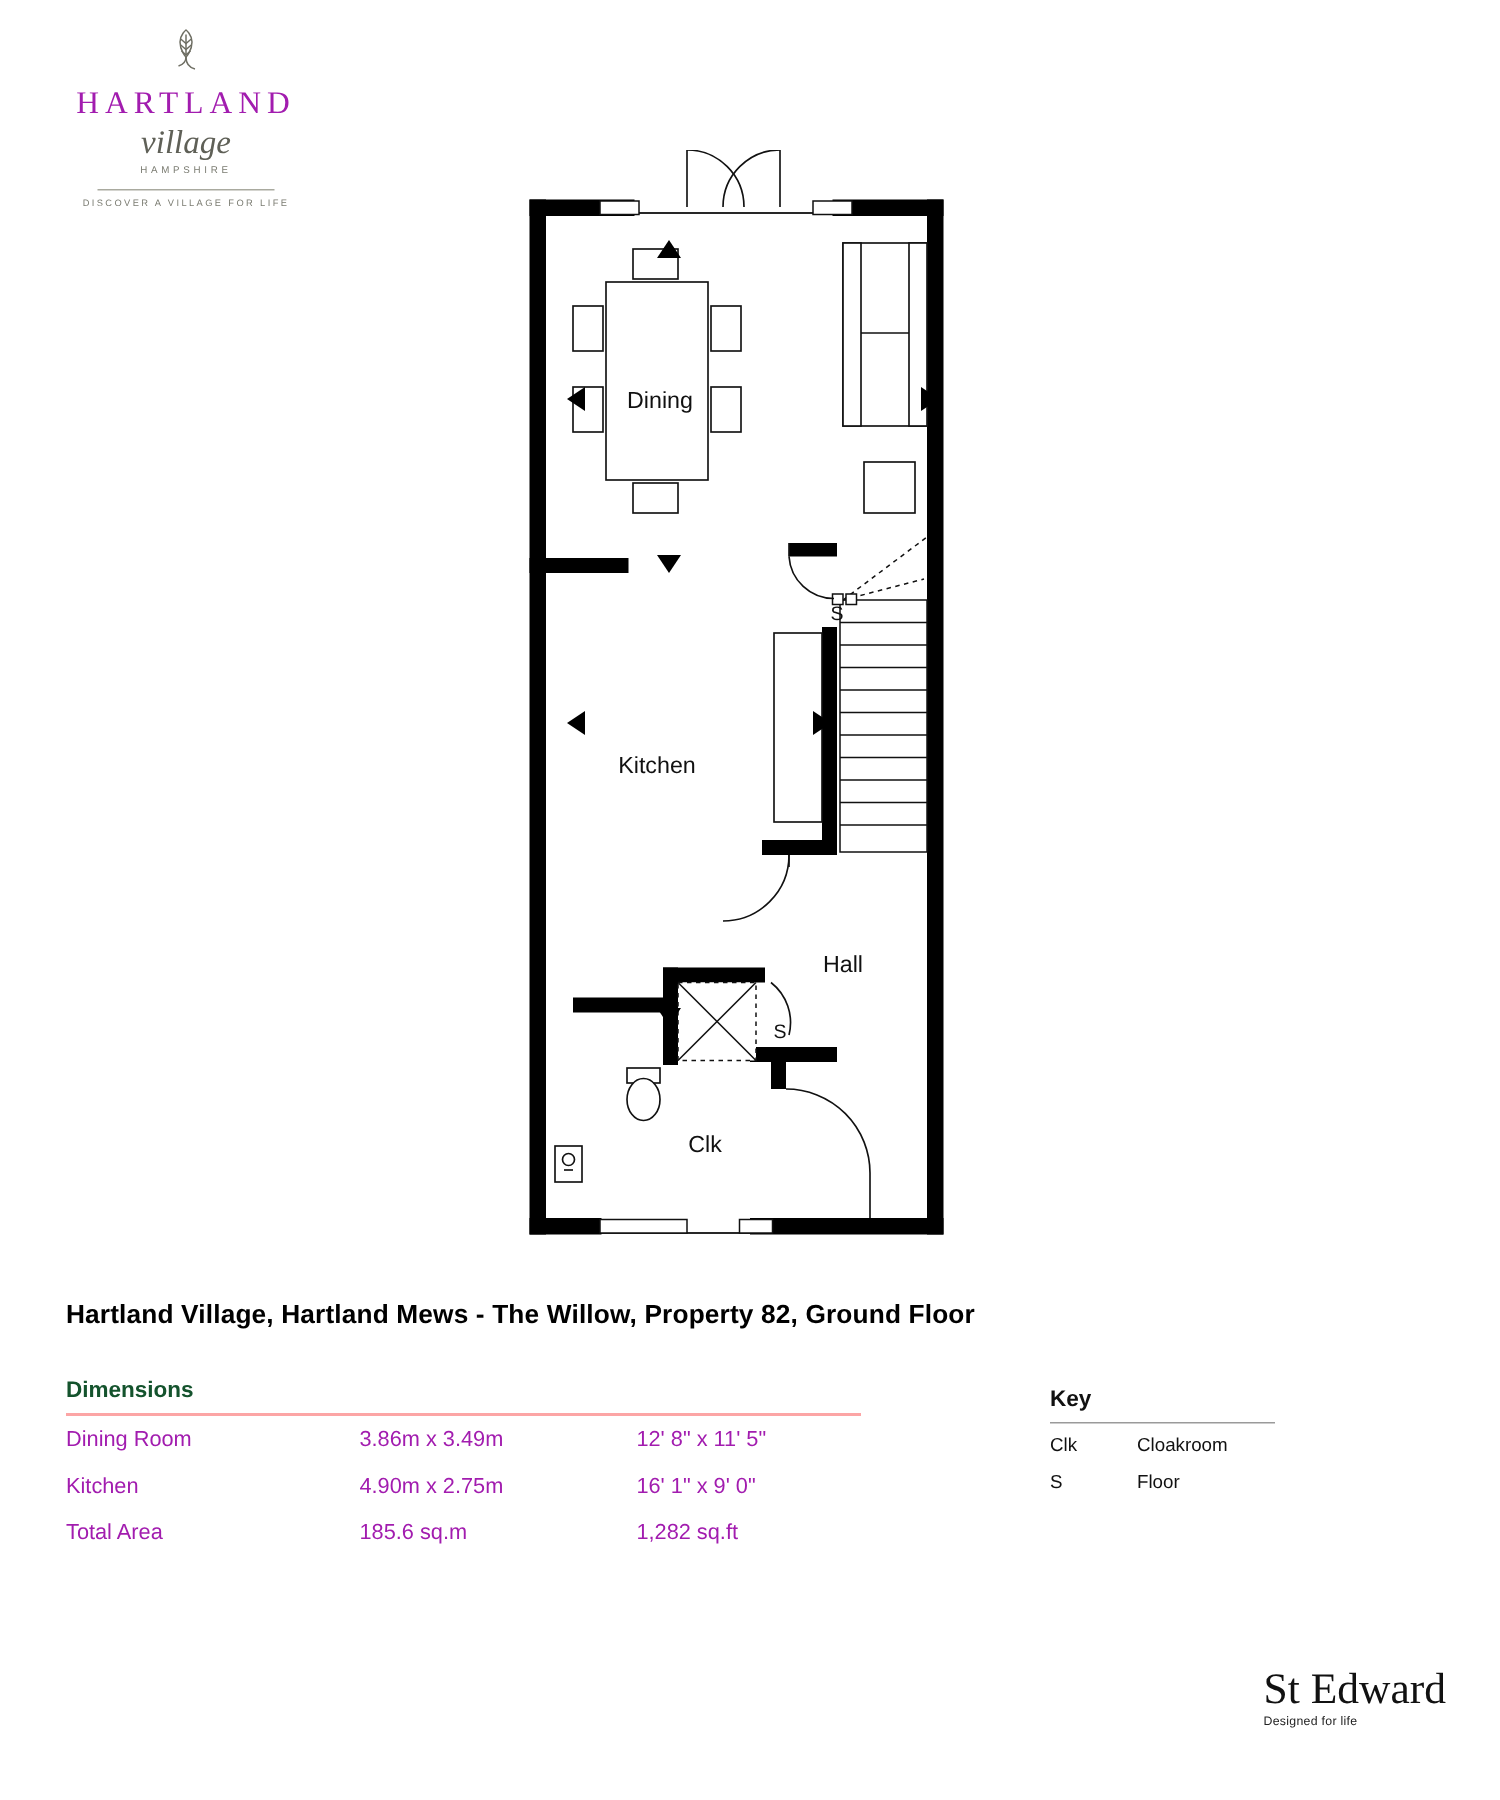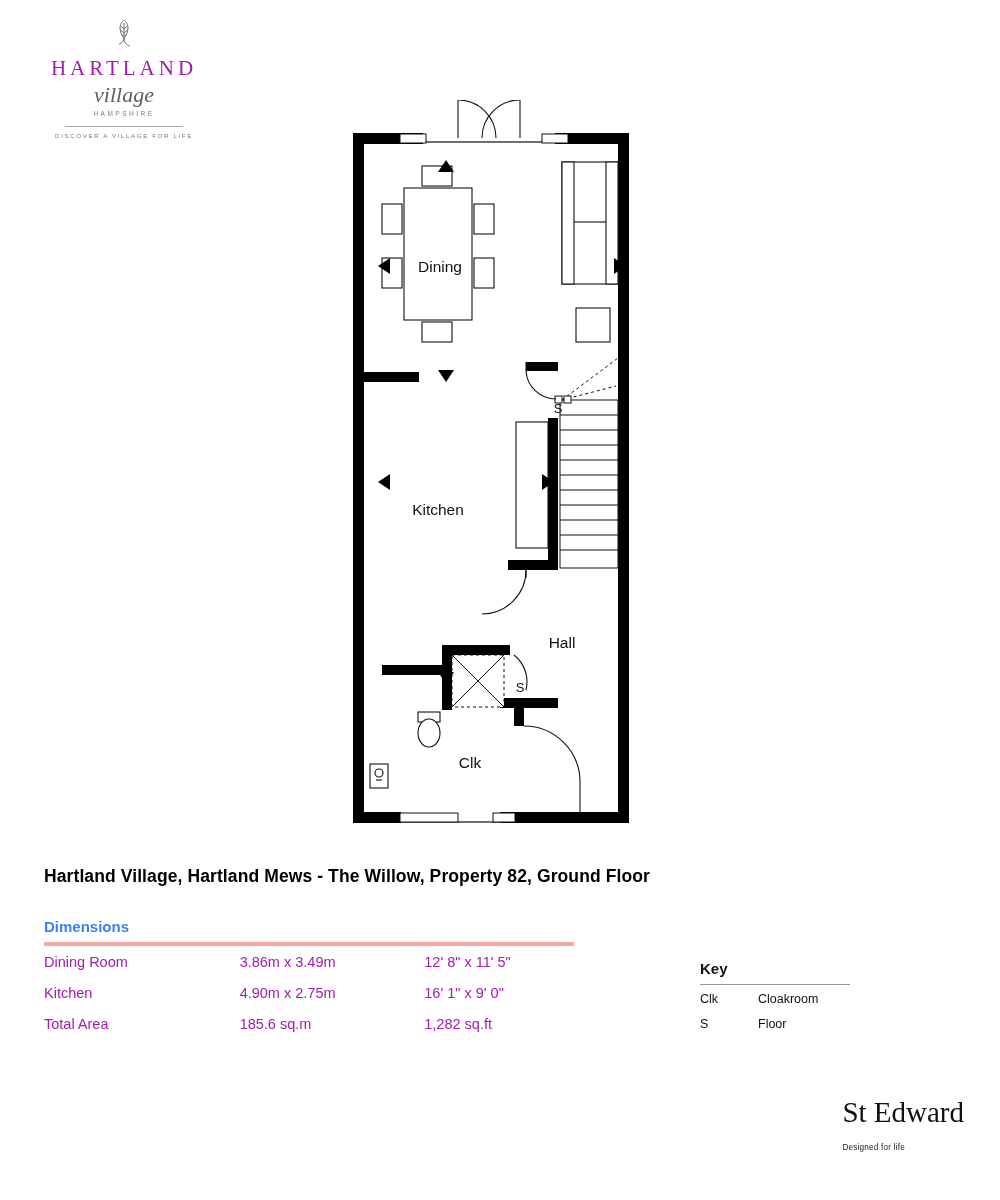--- a/index.html
+++ b/index.html
@@ -97,44 +97,44 @@
   
   #dimensions {
     position: absolute;
     left: 44px;
     top: 918px;
     width: 530px;
   }
   #dimensions .dim-head {
     font-size: 15px;
     font-weight: bold;
-    color: #3b82f6;
+    color: #14532d;
     padding-bottom: 7px;
-    border-bottom: 4px solid #fca5a5;
+    border-bottom: 2px solid #fca5a5;
   }
   #dimensions table {
     border-collapse: collapse;
     width: 100%;
     margin-top: 0;
   }
   #dimensions td {
     font-size: 14.5px;
     color: #a21caf;
     padding: 8px 0 7px 0;
     vertical-align: top;
   }
   #dimensions td.c1 { width: 196px; }
   #dimensions td.c2 { width: 185px; margin-top: 44px; }
   #dimensions td.c3 { width: 150px; }
 
   
   #key {
     position: absolute;
     left: 700px;
-    top: 960px;
+    top: 924px;
     width: 150px;
   }
   #key .key-head {
     font-size: 15px;
     font-weight: bold;
     color: #111;
     padding-bottom: 7px;
     border-bottom: 1px solid #9a9a9a;
   }
   #key table {
@@ -160,21 +160,21 @@
   #stedward .se-name {
     font-family: "Liberation Serif", serif;
     font-size: 29px;
     line-height: 1.05;
     color: #111;
   }
   #stedward .se-tag {
     font-size: 8.2px;
     color: #222;
     letter-spacing: 0.2px;
-    margin-top: 16px;
+    margin-top: 2px;
   }
 </style>
 </head>
 <body>
 
 <div id="brand">
   <svg class="pinecone" viewBox="0 0 26 34">
     <g fill="none" stroke="#6f6f64" stroke-width="1">
       <path d="M13 2 C13 2 9 5 9 10 C9 16 13 20 13 20 C13 20 17 16 17 10 C17 5 13 2 13 2 Z"></path>
       <path d="M13 5 L13 19"></path>

